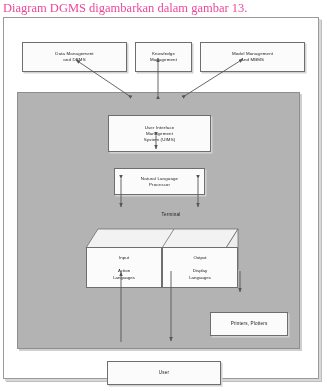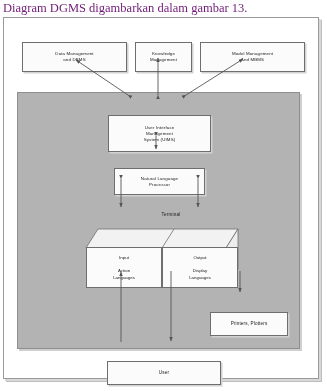--- a/index.html
+++ b/index.html
@@ -18,21 +18,21 @@
   
   #caption {
     position: absolute;
     left: 3px;
     top: 0px;
     width: 320px;
     height: 16px;
     line-height: 16px;
     font-family: "Liberation Serif", serif;
     font-size: 12.5px;
-    color: #701a75;
+    color: #ec4899;
     white-space: nowrap;
   }
 
   
   #frame {
     position: absolute;
     left: 3px;
     top: 17px;
     width: 316px;
     height: 362px;

